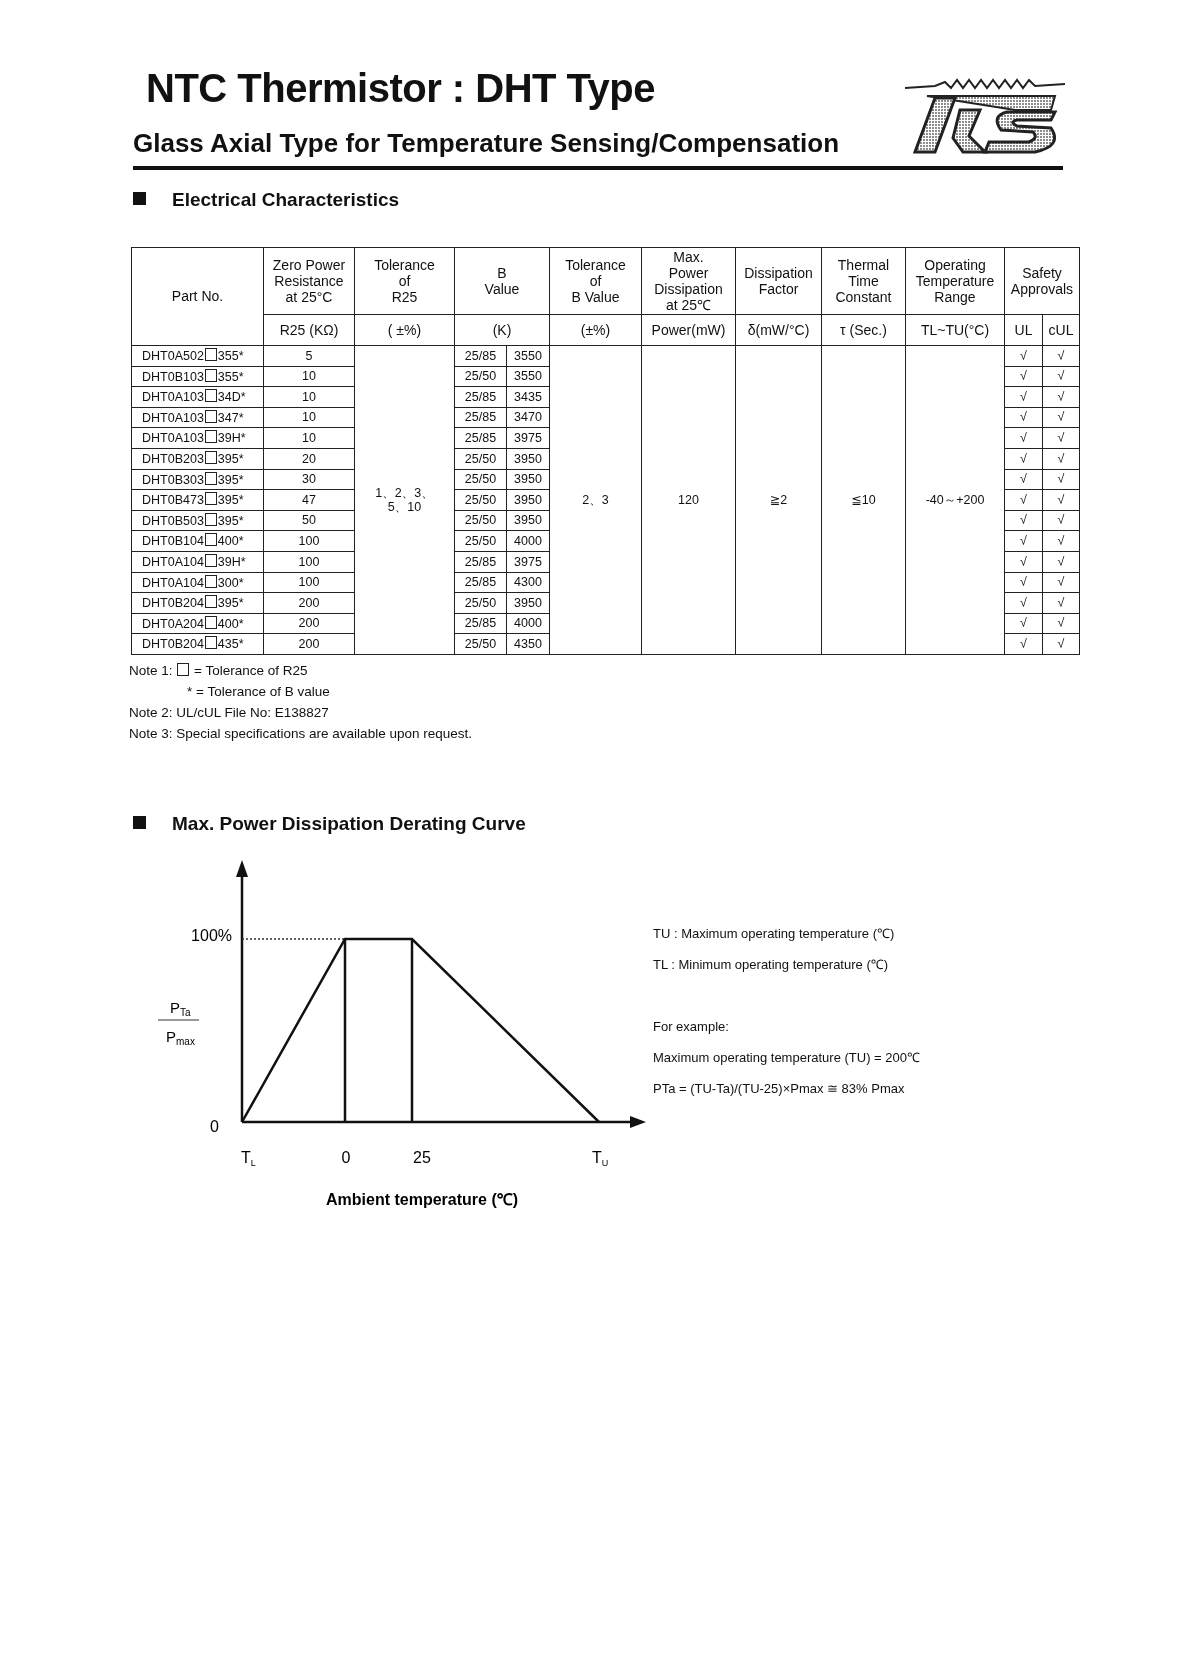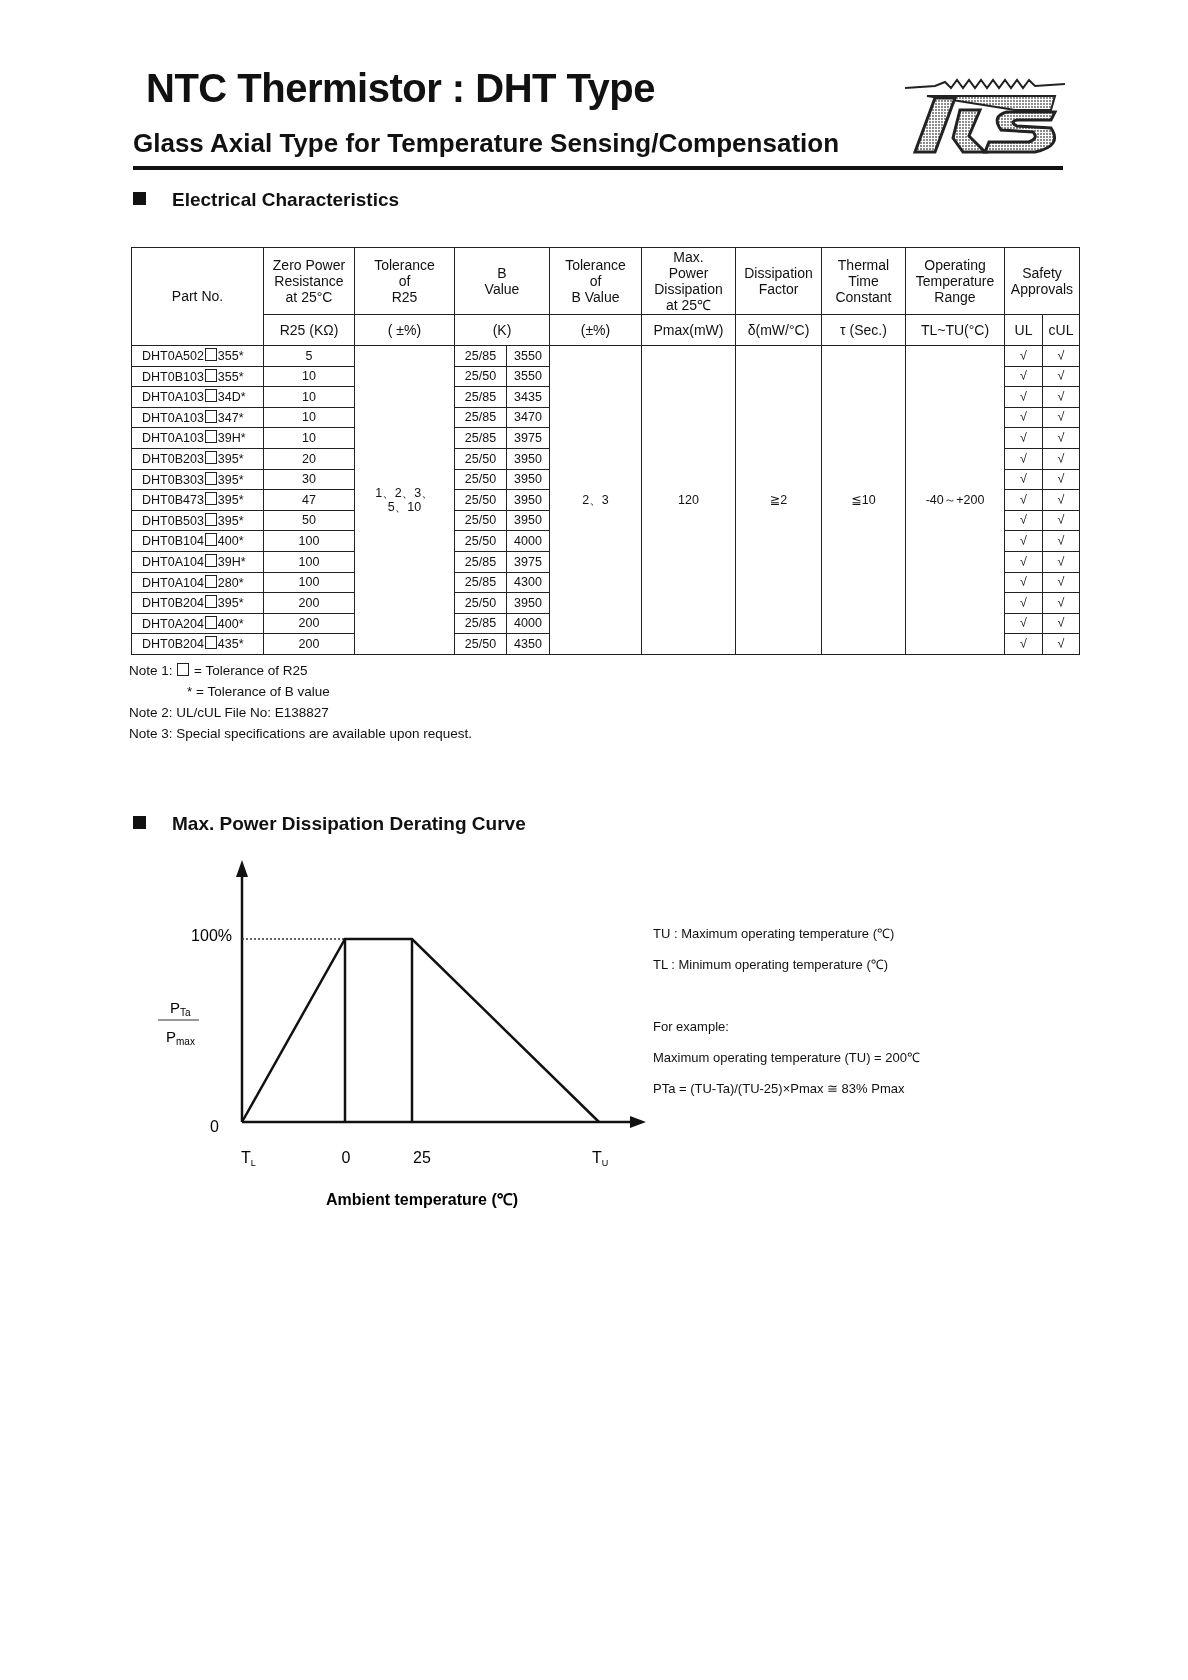--- a/index.html
+++ b/index.html
@@ -78,21 +78,21 @@
     <th><span>Dissipation</span><br><span>Factor</span></th>
     <th><span>Thermal</span><br><span>Time</span><br><span>Constant</span></th>
     <th><span>Operating</span><br><span>Temperature</span><br><span>Range</span></th>
     <th colspan="2"><span>Safety</span><br><span>Approvals</span></th>
   </tr>
   <tr class="units">
     <td>R25 (KΩ)</td>
     <td>( ±%)</td>
     <td colspan="2">(K)</td>
     <td>(±%)</td>
-    <td>Pmax(mW)</td>
+    <td>Power(mW)</td>
     <td>δ(mW/°C)</td>
     <td>τ (Sec.)</td>
     <td>TL~TU(°C)</td>
     <td>UL</td>
     <td>cUL</td>
   </tr>
   </tbody>
     <tbody id="rows">
       <tr class="row">
         <td class="pn"><span>DHT0A502</span><span class="box"></span><span>355*</span></td>
@@ -182,21 +182,21 @@
       </tr>
       <tr class="row">
         <td class="pn"><span>DHT0A104</span><span class="box"></span><span>39H*</span></td>
         <td>100</td>
         <td>25/85</td>
         <td>3975</td>
         <td class="chk">√</td>
         <td class="chk">√</td>
       </tr>
       <tr class="row">
-        <td class="pn"><span>DHT0A104</span><span class="box"></span><span>280*</span></td>
+        <td class="pn"><span>DHT0A104</span><span class="box"></span><span>300*</span></td>
         <td>100</td>
         <td>25/85</td>
         <td>4300</td>
         <td class="chk">√</td>
         <td class="chk">√</td>
       </tr>
       <tr class="row">
         <td class="pn"><span>DHT0B204</span><span class="box"></span><span>395*</span></td>
         <td>200</td>
         <td>25/50</td>

